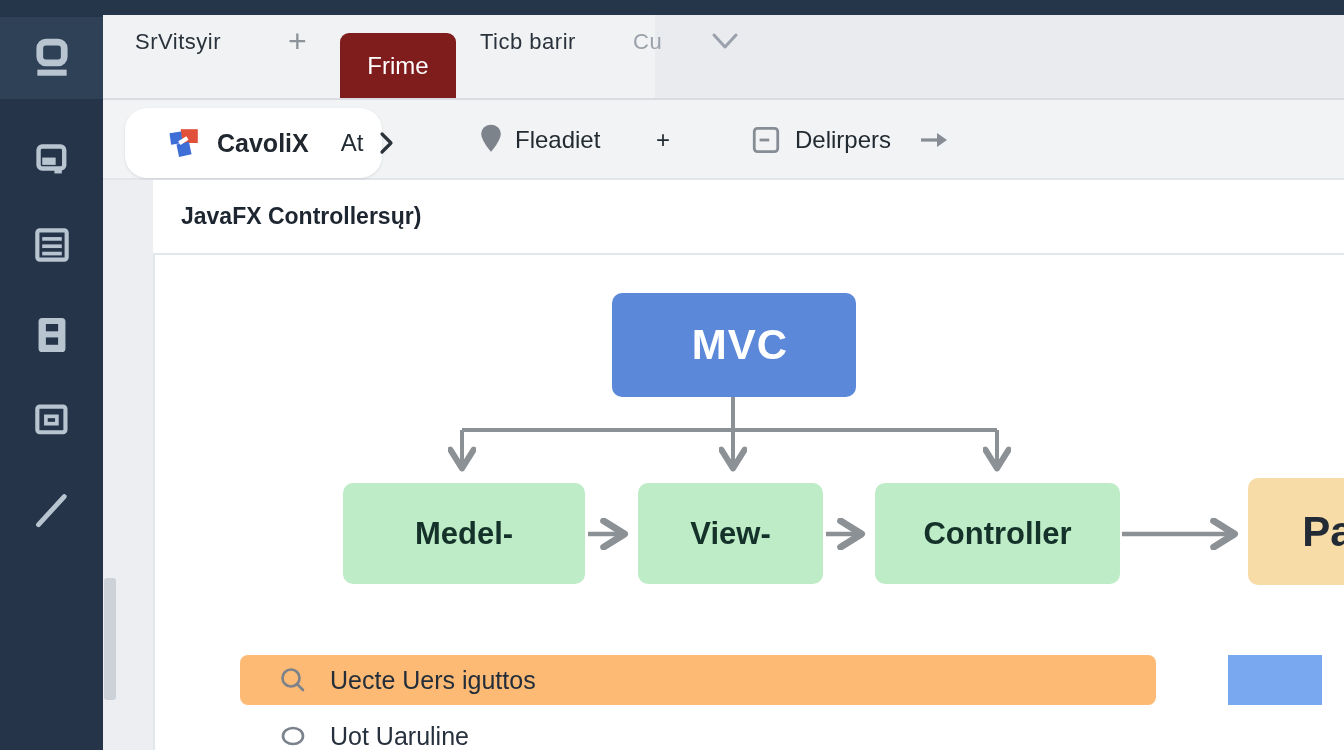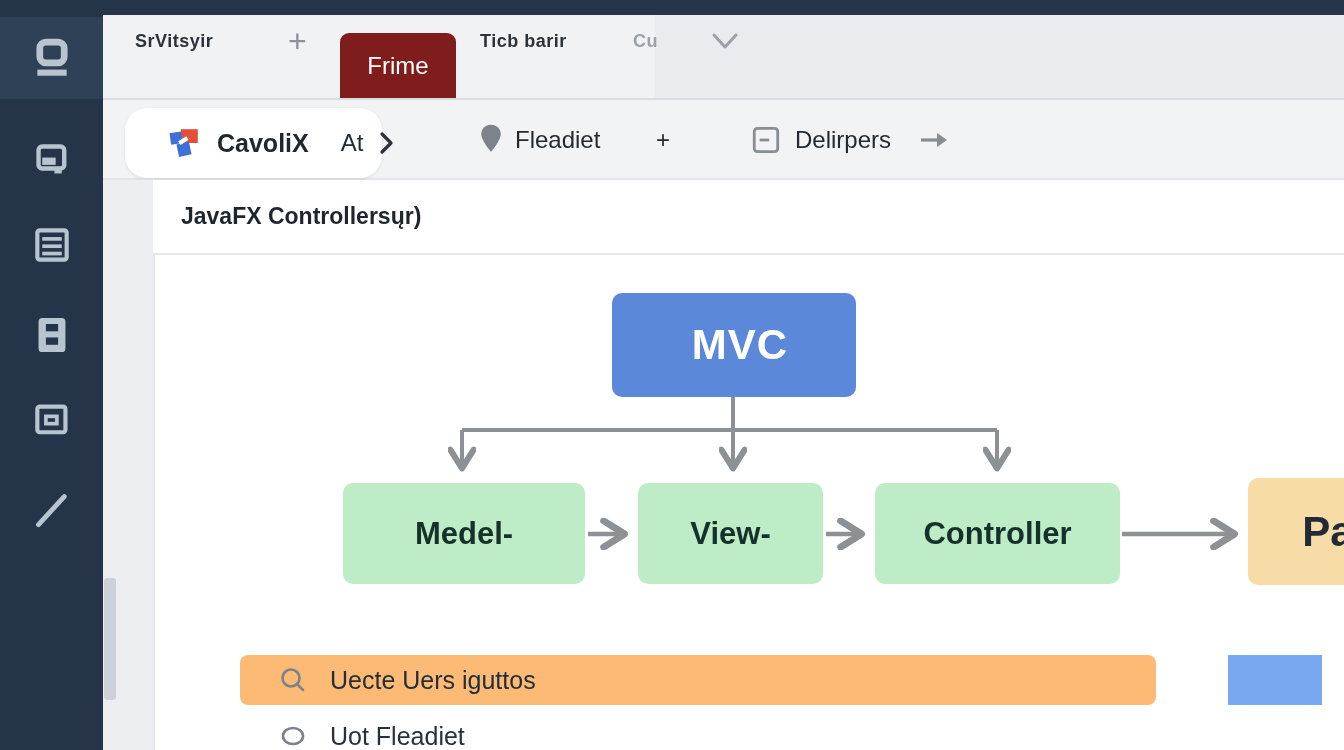--- a/index.html
+++ b/index.html
@@ -15,21 +15,21 @@
                display:flex; align-items:center; justify-content:center; }
   .side-item.active { background:#2e4156; }
   #gutter { left:103px; top:180px; width:50px; height:570px; background:#eceef1; }
   #scroll-thumb { left:104px; top:578px; width:12px; height:122px; background:#ccd2d8; border-radius:3px; }
 
   
   #tabbar { left:103px; top:15px; width:1241px; height:85px; background:#f0f2f4;
             border-bottom:2px solid #d9dce1; }
   #tabbar-shade { left:655px; top:15px; width:689px; height:83px; background:#e9ebee; }
   .tab-text { position:absolute; top:0; height:83px; display:flex; align-items:center;
-              font-size:18px; font-weight:700; color:#2a323b; letter-spacing:.5px; }
+              font-size:22px; font-weight:400; color:#2a323b; letter-spacing:.5px; }
   .tab-plus { color:#8d939b; font-size:32px; font-weight:400; }
   .tab-dim  { color:#9aa1aa; }
   #active-tab { left:340px; top:33px; width:116px; height:65px; background:#7f1d1d;
                 border-radius:9px 9px 0 0; display:flex; align-items:center; justify-content:center;
                 color:#fff; font-size:24px; font-weight:500; }
 
   
   #toolbar { left:103px; top:100px; width:1241px; height:80px; background:#f1f3f4;
              border-bottom:2px solid #e2e5e9; }
   #brand-pill { left:125px; top:108px; width:257px; height:70px; background:#fff;
@@ -220,16 +220,16 @@
     </span>
     <span class="row-label">Uecte Uers iguttos</span>
   </div>
   <div class="abs" id="blue-rect"></div>
   <div class="abs" id="row2">
     <span class="row-icon">
       <svg width="30" height="26" viewBox="0 0 30 26">
         <ellipse cx="15" cy="13" rx="10" ry="8" fill="none" stroke="#7b828b" stroke-width="2.6"></ellipse>
       </svg>
     </span>
-    <span class="row-label">Uot Fleadiet</span>
+    <span class="row-label">Uot Uaruline</span>
   </div>
 
 </div>
 
 </body></html>

